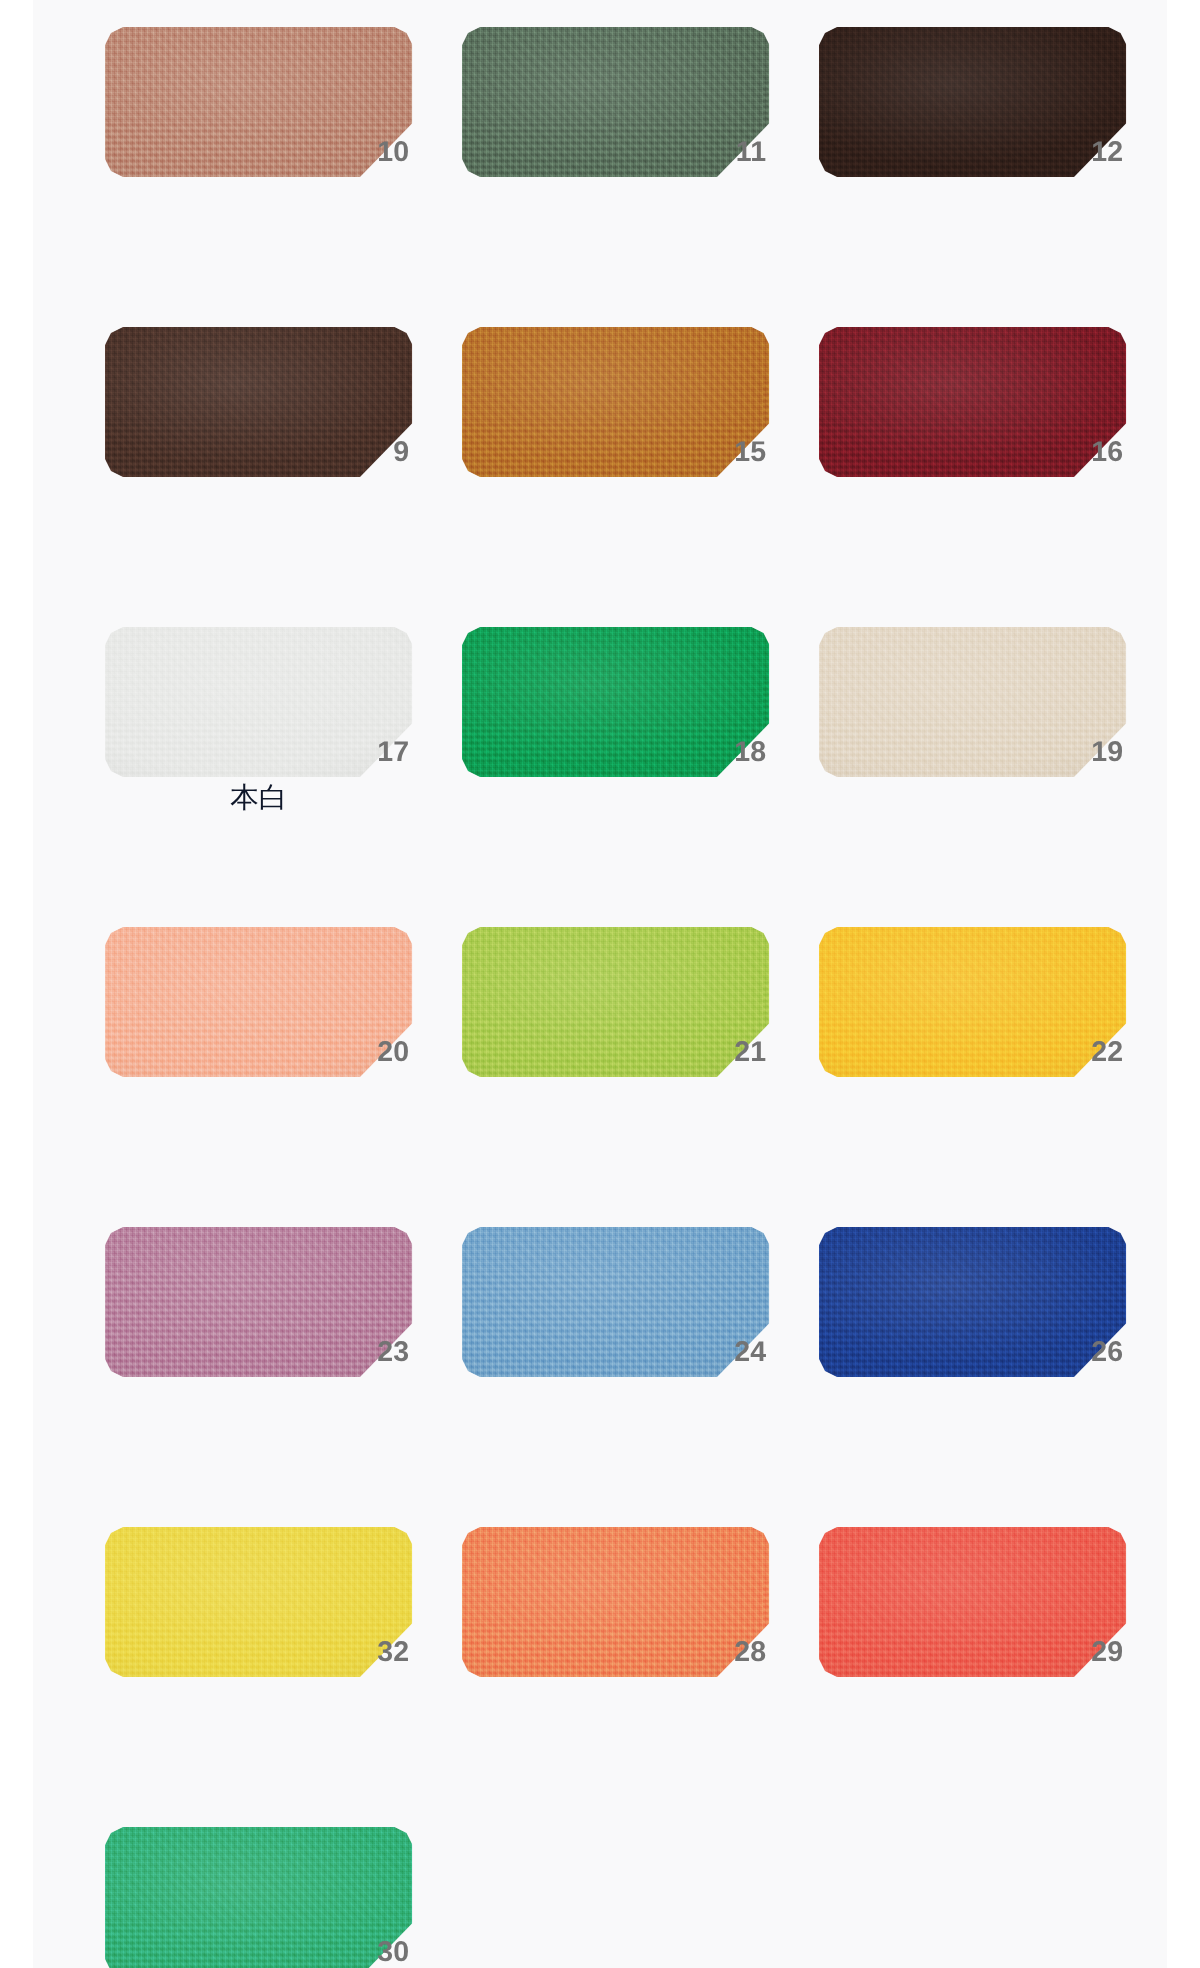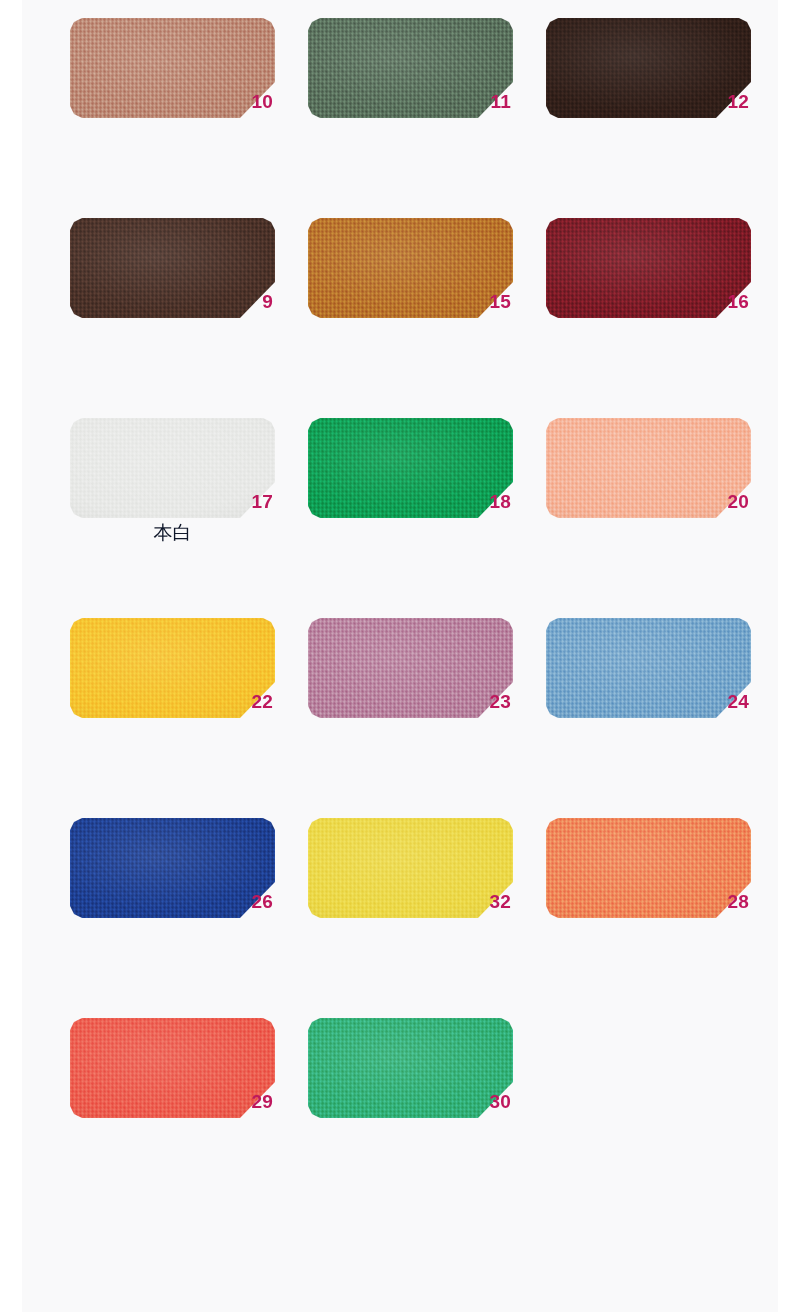--- a/index.html
+++ b/index.html
@@ -124,21 +124,21 @@
     pointer-events: none;
   }
 
   
   .swatch-number {
     position: absolute;
     right: 2px;
     top: 74px;
     font-size: 19px;
     font-weight: bold;
-    color: #be185d;
+    color: #737373;
     letter-spacing: 0.2px;
     line-height: 1;
     text-align: center;
   }
 
   
   .swatch-caption {
     position: absolute;
     left: 0;
     top: 104px;
@@ -216,25 +216,41 @@
         <div class="swatch-cell">
           <div class="swatch-tile">
             <div class="swatch-fill" style="background: rgb(15, 157, 83);"></div>
             <div class="swatch-weave"></div>
             <div class="swatch-shade"></div>
           </div>
           <div class="swatch-number">18</div>
         </div>
         <div class="swatch-cell">
           <div class="swatch-tile">
+            <div class="swatch-fill" style="background: rgb(227, 215, 197);"></div>
+            <div class="swatch-weave"></div>
+            <div class="swatch-shade"></div>
+          </div>
+          <div class="swatch-number">19</div>
+        </div>
+        <div class="swatch-cell">
+          <div class="swatch-tile">
             <div class="swatch-fill" style="background: rgb(246, 179, 152);"></div>
             <div class="swatch-weave"></div>
             <div class="swatch-shade"></div>
           </div>
           <div class="swatch-number">20</div>
+        </div>
+        <div class="swatch-cell">
+          <div class="swatch-tile">
+            <div class="swatch-fill" style="background: rgb(170, 203, 78);"></div>
+            <div class="swatch-weave"></div>
+            <div class="swatch-shade"></div>
+          </div>
+          <div class="swatch-number">21</div>
         </div>
         <div class="swatch-cell">
           <div class="swatch-tile">
             <div class="swatch-fill" style="background: rgb(246, 195, 47);"></div>
             <div class="swatch-weave"></div>
             <div class="swatch-shade"></div>
           </div>
           <div class="swatch-number">22</div>
         </div>
         <div class="swatch-cell">

